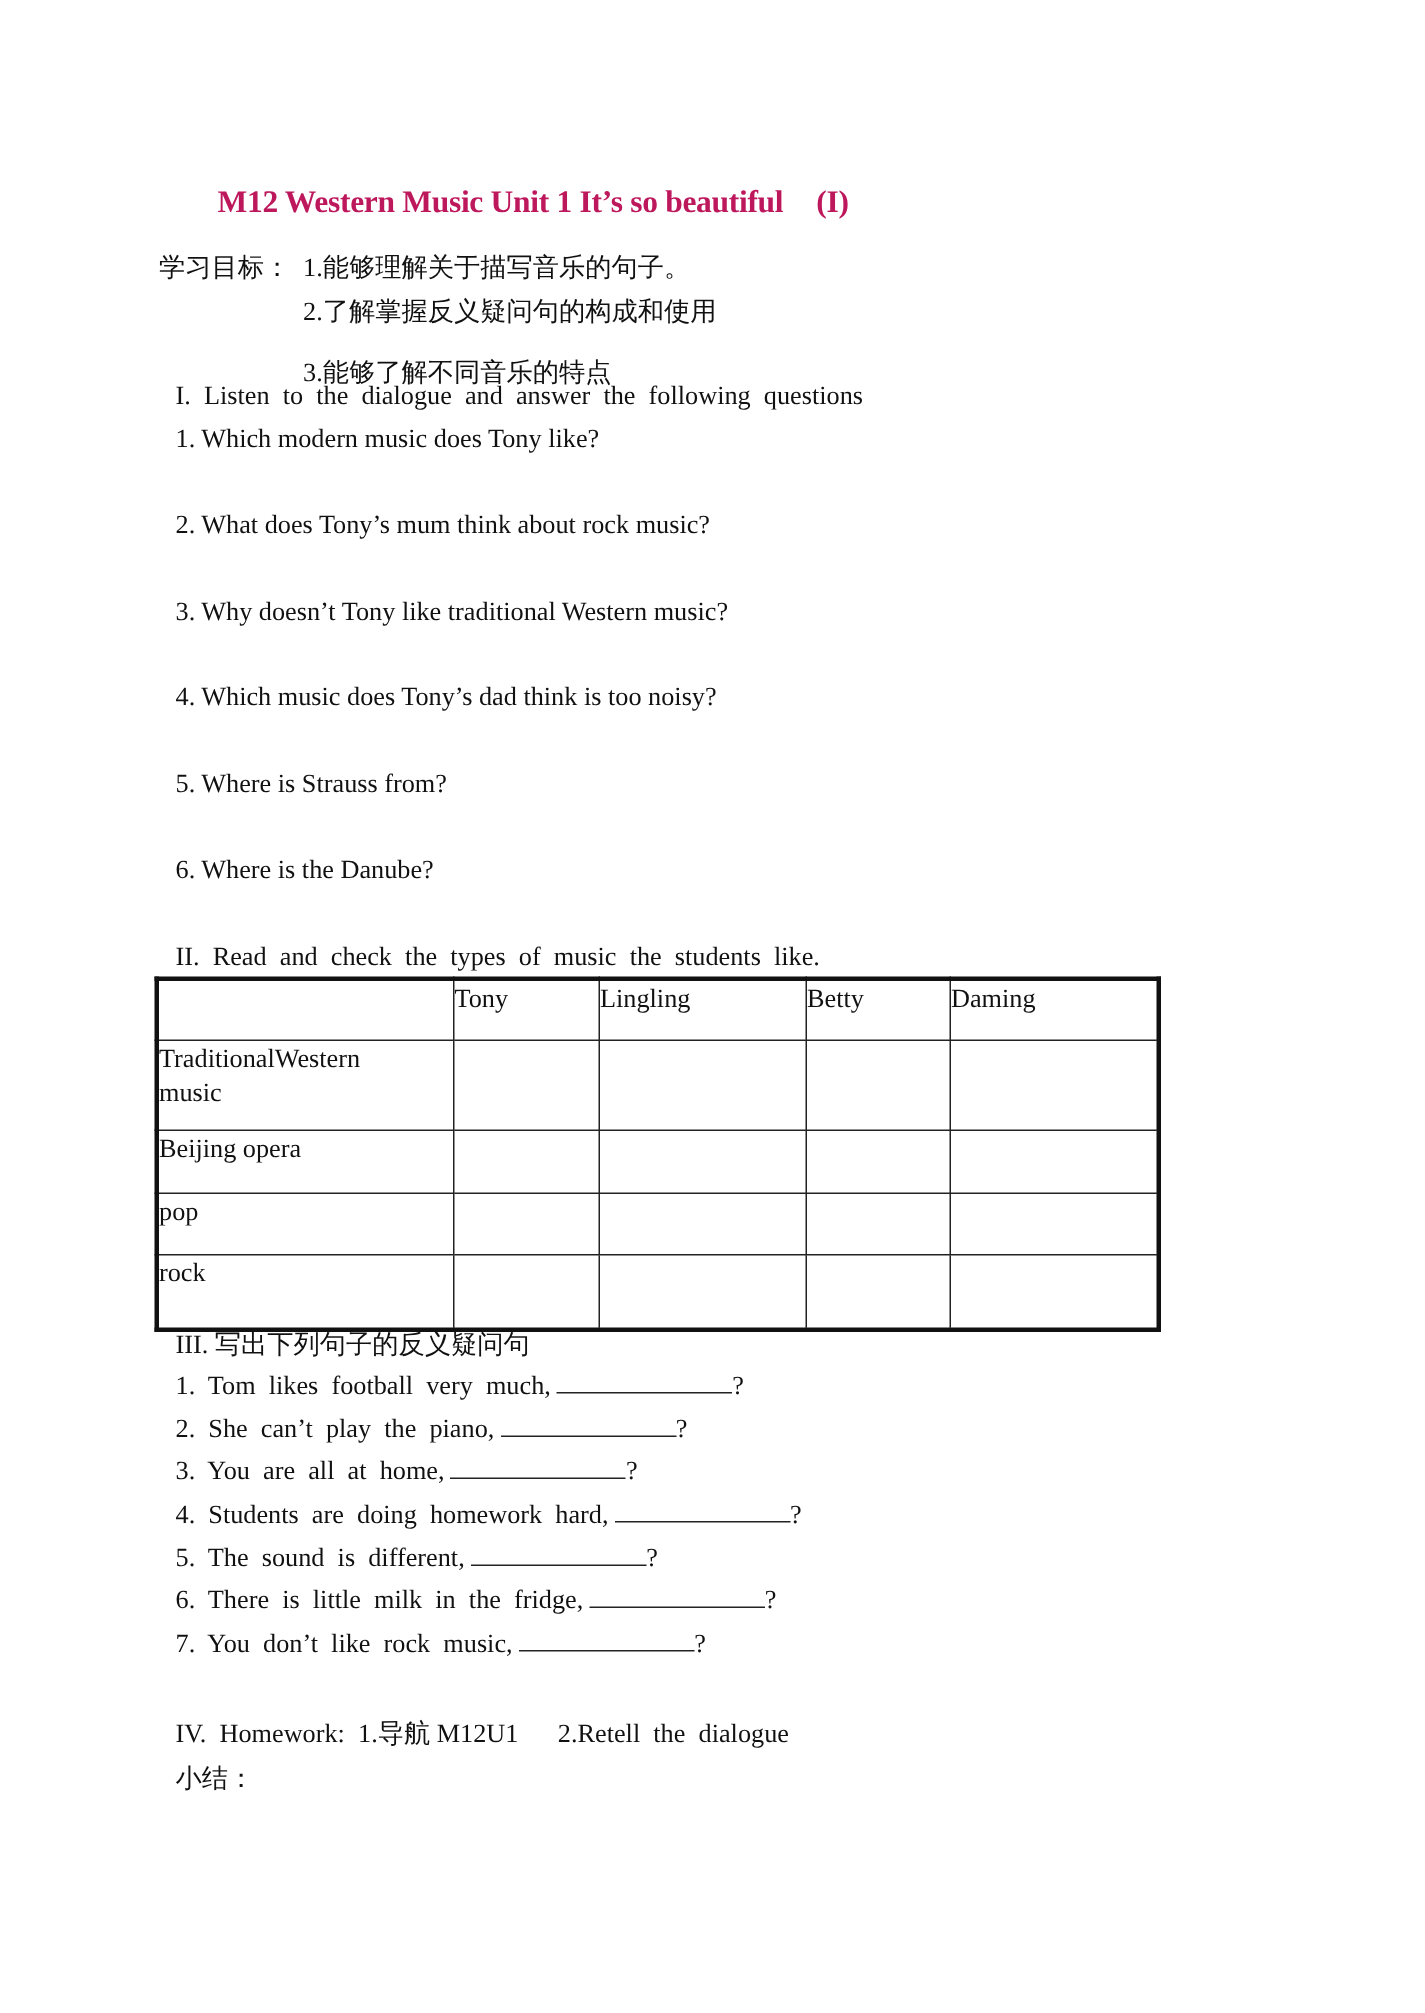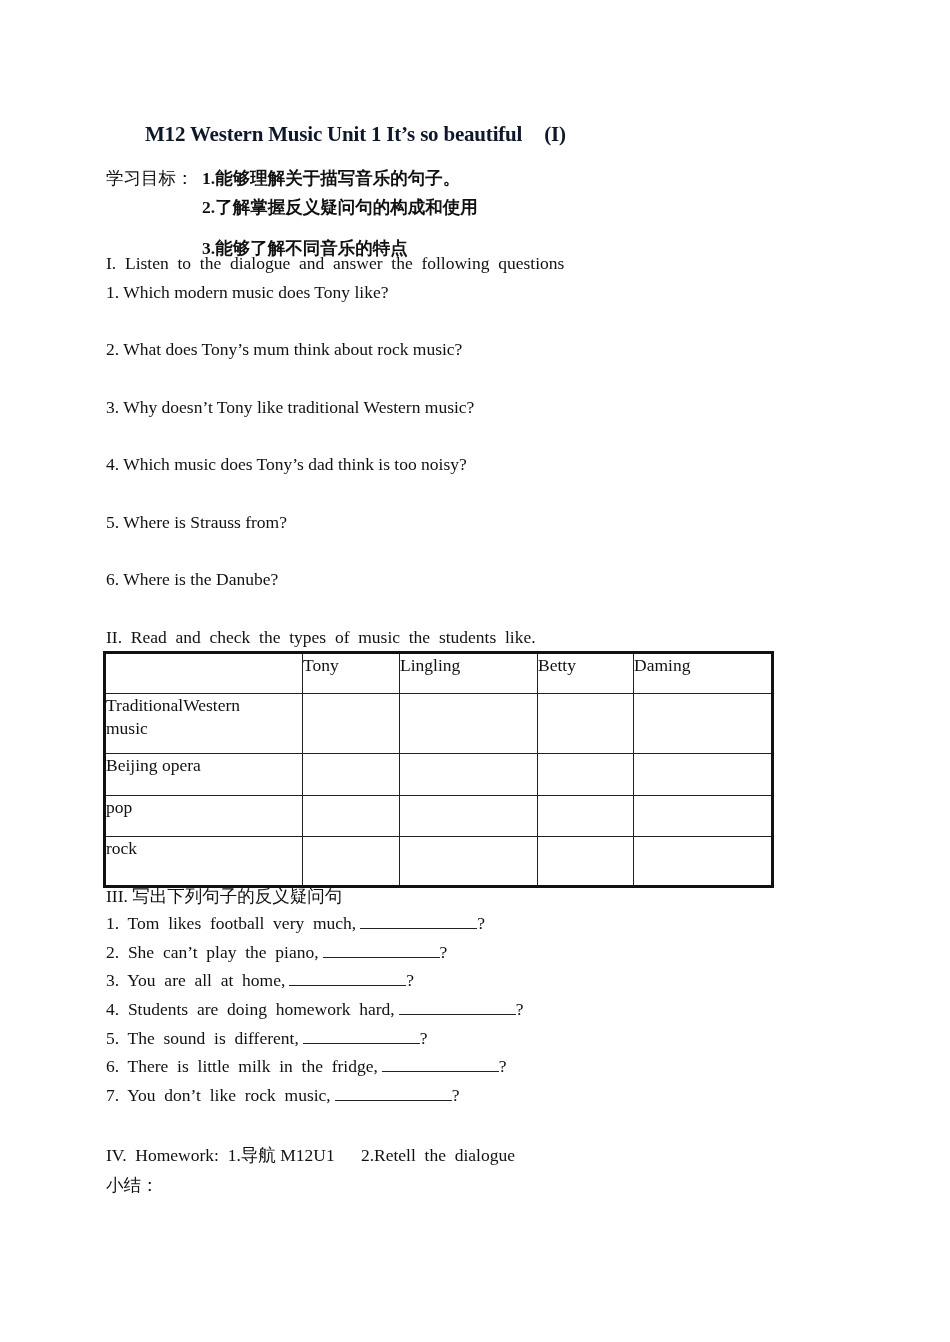--- a/index.html
+++ b/index.html
@@ -1,23 +1,23 @@
 <!DOCTYPE html>
 <html><head>
 <meta charset="utf-8">
 <style>
   html, body { margin:0; padding:0; background:#fff; }
   body { width:950px; height:1342px; position:relative; overflow:hidden;
          font-family:"Liberation Serif","DejaVu Serif",serif; color:#111; font-size:17.5px; }
   .abs { position:absolute; white-space:nowrap; }
-  .title { left:145px; top:122px; font-size:21px; font-weight:bold; letter-spacing:-0.2px; color:#0f172a; }
+  .title { left:145px; top:122px; font-size:21px; font-weight:bold; letter-spacing:-0.2px; color:#be185d; }
   .title .roman { margin-left:22px; }
   .goal-label { left:106px; top:166px; }
-  .goal { left:202px;font-weight:bold; }
-  .q { left:106px; }
+  .goal { left:202px; }
+  .q { left:117px; }
   table.grid { position:absolute; left:103px; top:651px; width:671px; height:237px;
      border-collapse:collapse; border:3px solid #111; table-layout:fixed; }
   table.grid td { border:1.5px solid #222; vertical-align:top; padding:0; font-size:17.5px; line-height:23px; }
   table.grid td.first { text-align:justify; }
   .blank { display:inline-block; border-bottom:1px solid #222; width:117px; height:14px; margin-left:4px; }
 </style>
 </head>
 <body>
 
 <div class="abs title"><span>M12 Western Music Unit 1 It’s so beautiful</span><span class="roman">(I)</span></div>

